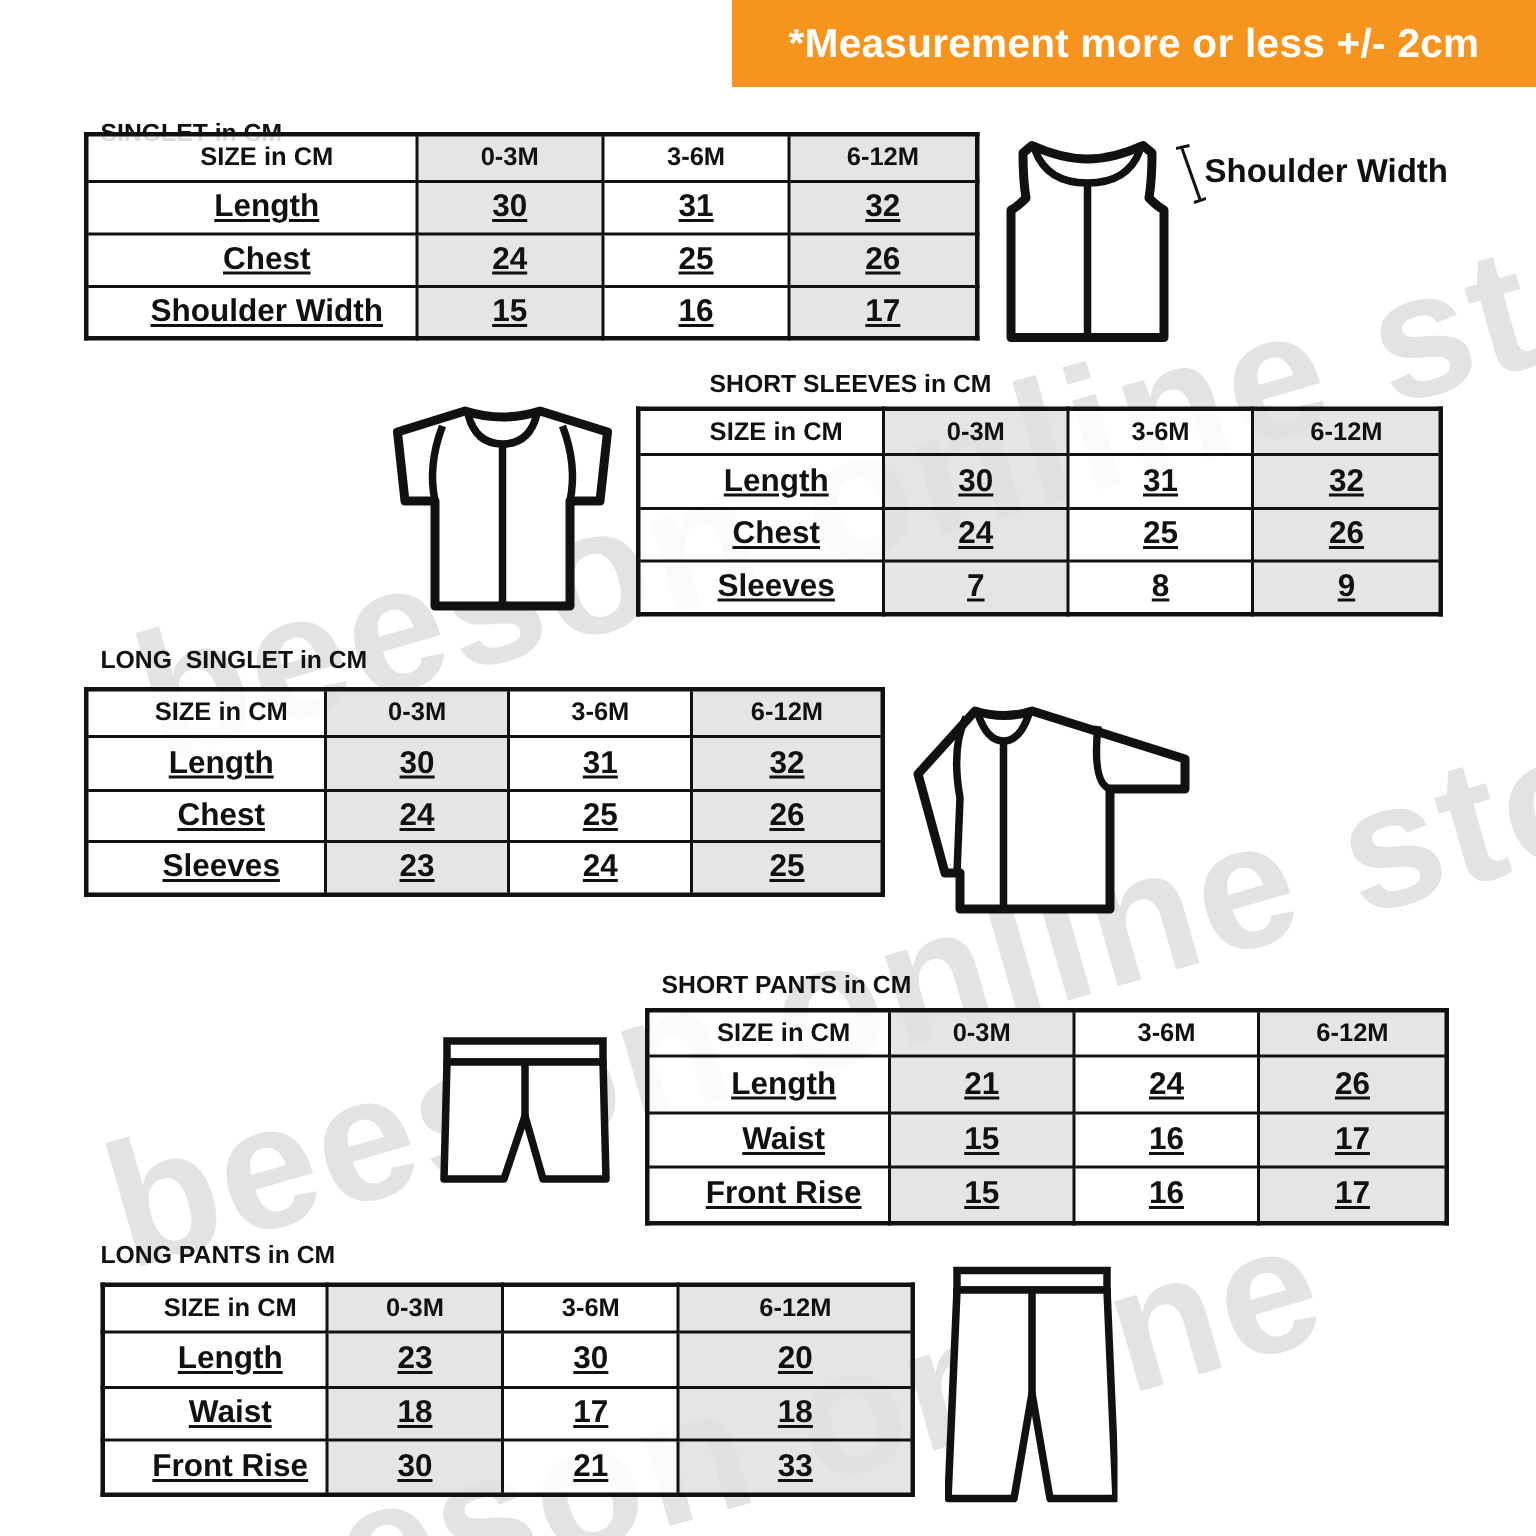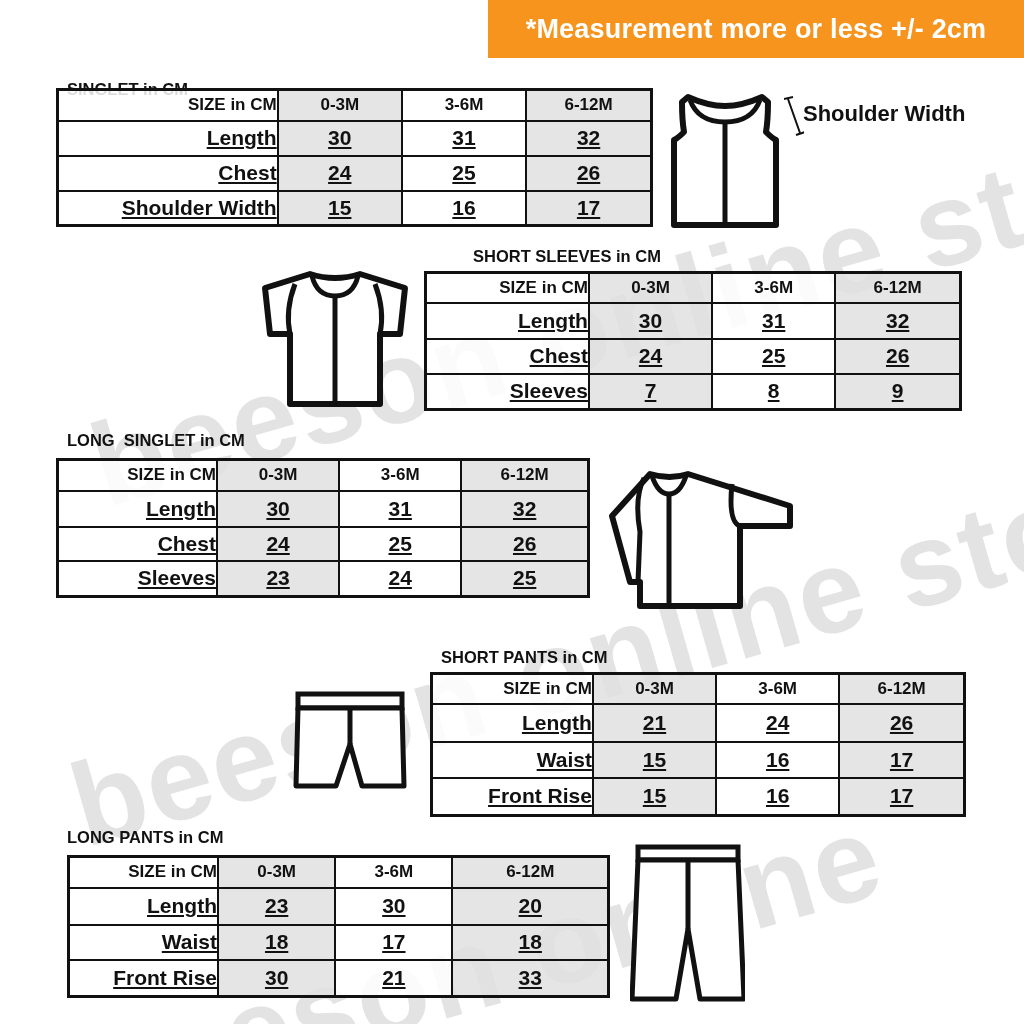--- a/index.html
+++ b/index.html
@@ -2,21 +2,21 @@
 <html><head>
 <meta charset="utf-8">
 <style>
   html,body{margin:0;padding:0;background:#fff;}
   body{width:1024px;height:1024px;position:relative;overflow:hidden;font-family:"Liberation Sans","DejaVu Sans",sans-serif;color:#111;}
   .banner{position:absolute;left:488px;top:0;width:536px;height:58px;background:#f7941d;color:#fff;font-weight:bold;font-size:27px;display:flex;align-items:center;justify-content:center;letter-spacing:0.2px;}
   .watermark{position:absolute;font-weight:bold;color:#e3e3e3;font-size:118px;white-space:nowrap;transform-origin:left center;letter-spacing:2px;z-index:0;pointer-events:none;}
   .sec-title{position:absolute;font-weight:bold;font-size:16.5px;z-index:2;}
   table.sz{position:absolute;border-collapse:collapse;z-index:2;border:3px solid #111;}
   table.sz td{border:2px solid #111;text-align:center;font-weight:bold;padding:0;}
-  table.sz td.lbl{text-align:right;padding-left:20px;background:rgba(255,255,255,0.85);}
+  table.sz td.lbl{text-align:center;padding-left:20px;background:rgba(255,255,255,0.85);}
   table.sz tr.hdr td{font-size:17px;}
   table.sz tr.row td{font-size:21px;text-decoration:underline;}
   table.sz tr.row td.lbl{font-size:21px;}
   table.sz td.g{background:rgba(225,225,225,0.85);}
   table.sz td.w{background:rgba(255,255,255,0.85);}
   table.sz td.small{font-size:16px;margin-left:44px;}
   .icon{position:absolute;z-index:2;}
   .sw-label{position:absolute;left:803px;top:101px;font-weight:bold;font-size:22px;z-index:2;}
 </style>
 </head>

